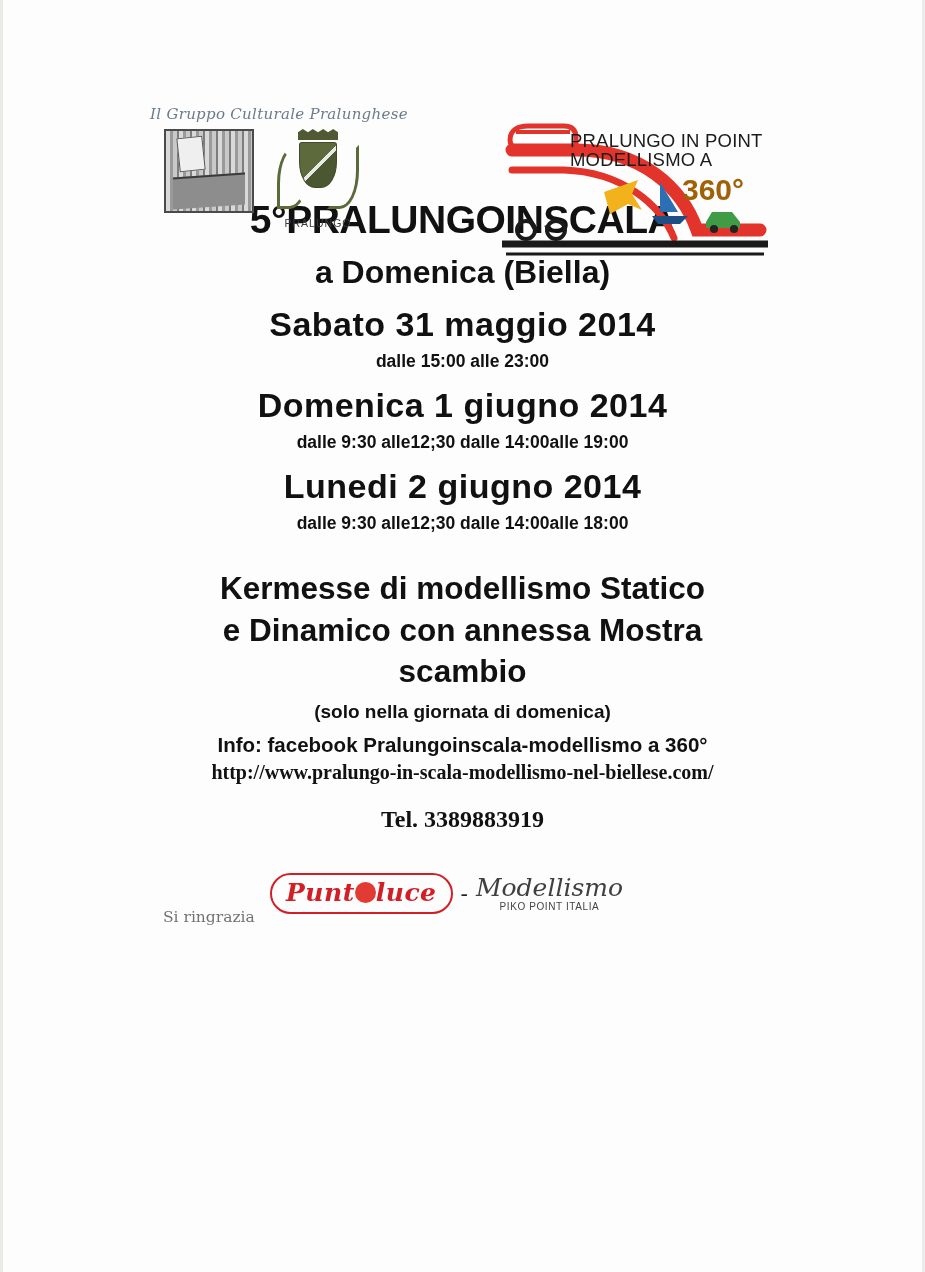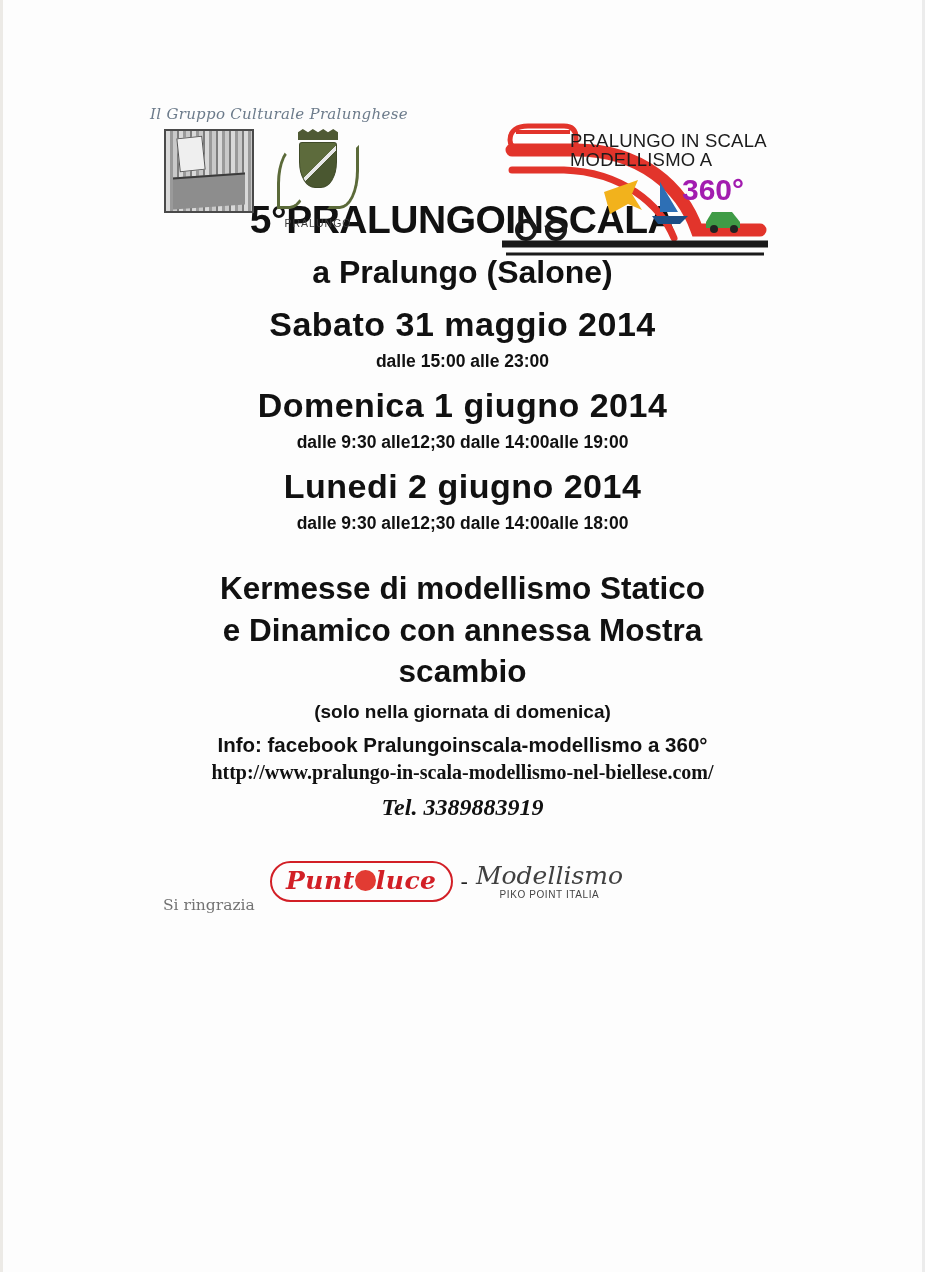--- a/index.html
+++ b/index.html
@@ -151,21 +151,21 @@
     line-height: 1.02;
   }
   .evlogo-l1 { font-size: 18.5px; letter-spacing: .2px; }
   .evlogo-l2 { font-size: 18.5px; letter-spacing: .2px; }
   .evlogo-360 {
     position: absolute;
     left: 190px;
     top: 55px;
     font-size: 30px;
     font-weight: bold;
-    color: #a21caf;
+    color: #a16207;
     font-family: "Liberation Sans", sans-serif;
   }
 
   
   .block {
     text-align: center;
     color: #111;
   }
   .t-main {
     font-size: 39px;
@@ -219,23 +219,22 @@
   }
   .t-url {
     font-size: 20px;
     font-weight: bold;
     margin-top: 4px;
     font-family: "Liberation Serif", serif;
   }
   .t-tel {
     font-size: 24px;
     font-weight: bold;
-    margin-top: 10px;
+    margin-top: 22px;
     font-family: "Liberation Serif", serif;
-    font-style: italic;
   }
 
   
   .footer {
     position: relative;
     margin-top: 30px;
     height: 110px;
   }
   .thanks {
     position: absolute;
@@ -346,31 +345,31 @@
           <path d="M160 98 L 196 98 L 188 106 L 166 106 Z" fill="#1d4f86"></path>
         </g>
 
         <g>
           <path d="M214 104 L 220 94 L 240 94 L 248 104 L 248 110 L 214 110 Z" fill="#3f9b46"></path>
           <circle cx="222" cy="111" r="4" fill="#222"></circle>
           <circle cx="242" cy="111" r="4" fill="#222"></circle>
         </g>
       </svg>
       <div class="evlogo-text">
-        <div class="evlogo-l1">PRALUNGO IN SCALA</div>
+        <div class="evlogo-l1">PRALUNGO IN POINT</div>
         <div class="evlogo-l2">MODELLISMO A</div>
       </div>
       <div class="evlogo-360">360°</div>
     </div>
   </div>
 
   <div class="block">
 
     <div class="t-main">5°PRALUNGOINSCALA</div>
-    <div class="t-sub1">a Pralungo (Salone)</div>
+    <div class="t-sub1">a Domenica (Biella)</div>
 
     <div>
       <div class="t-day">Sabato  31   maggio 2014</div>
       <div class="t-hours">dalle 15:00 alle 23:00</div>
 
       <div class="t-day">Domenica 1   giugno 2014</div>
       <div class="t-hours">dalle 9:30 alle12;30 dalle 14:00alle 19:00</div>
 
       <div class="t-day">Lunedi  2    giugno 2014</div>
       <div class="t-hours">dalle 9:30 alle12;30 dalle 14:00alle 18:00</div>

